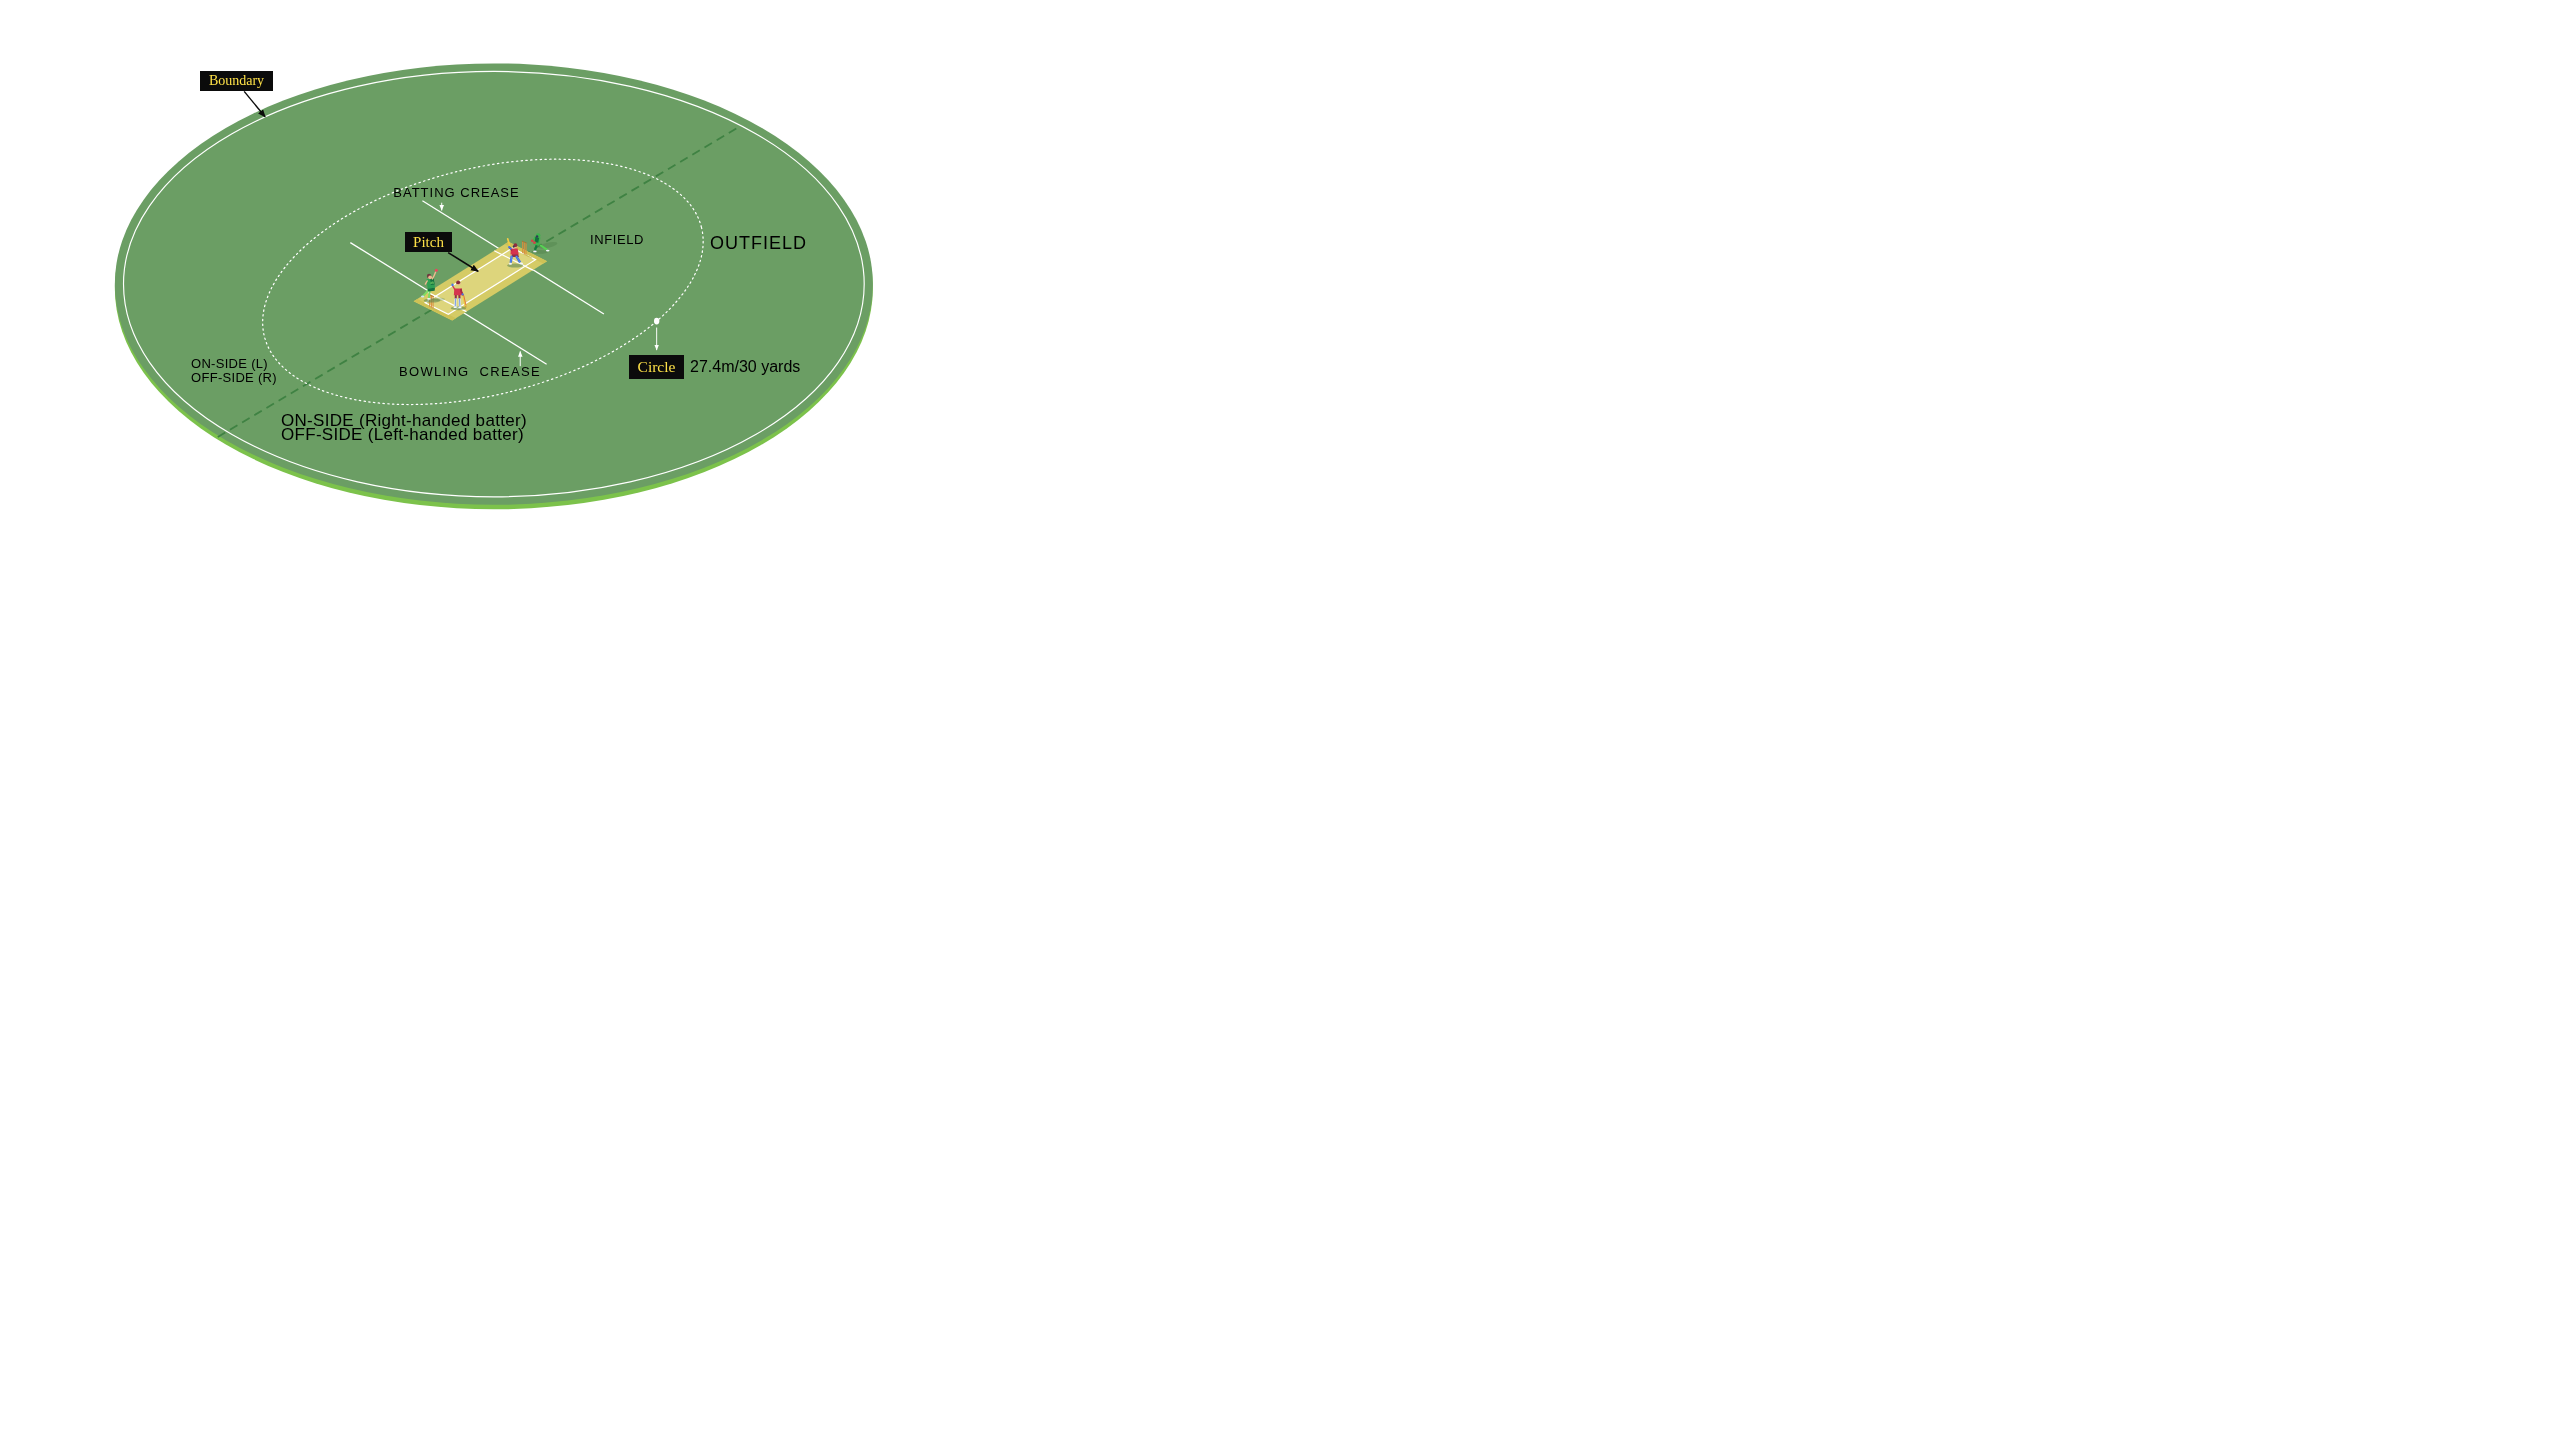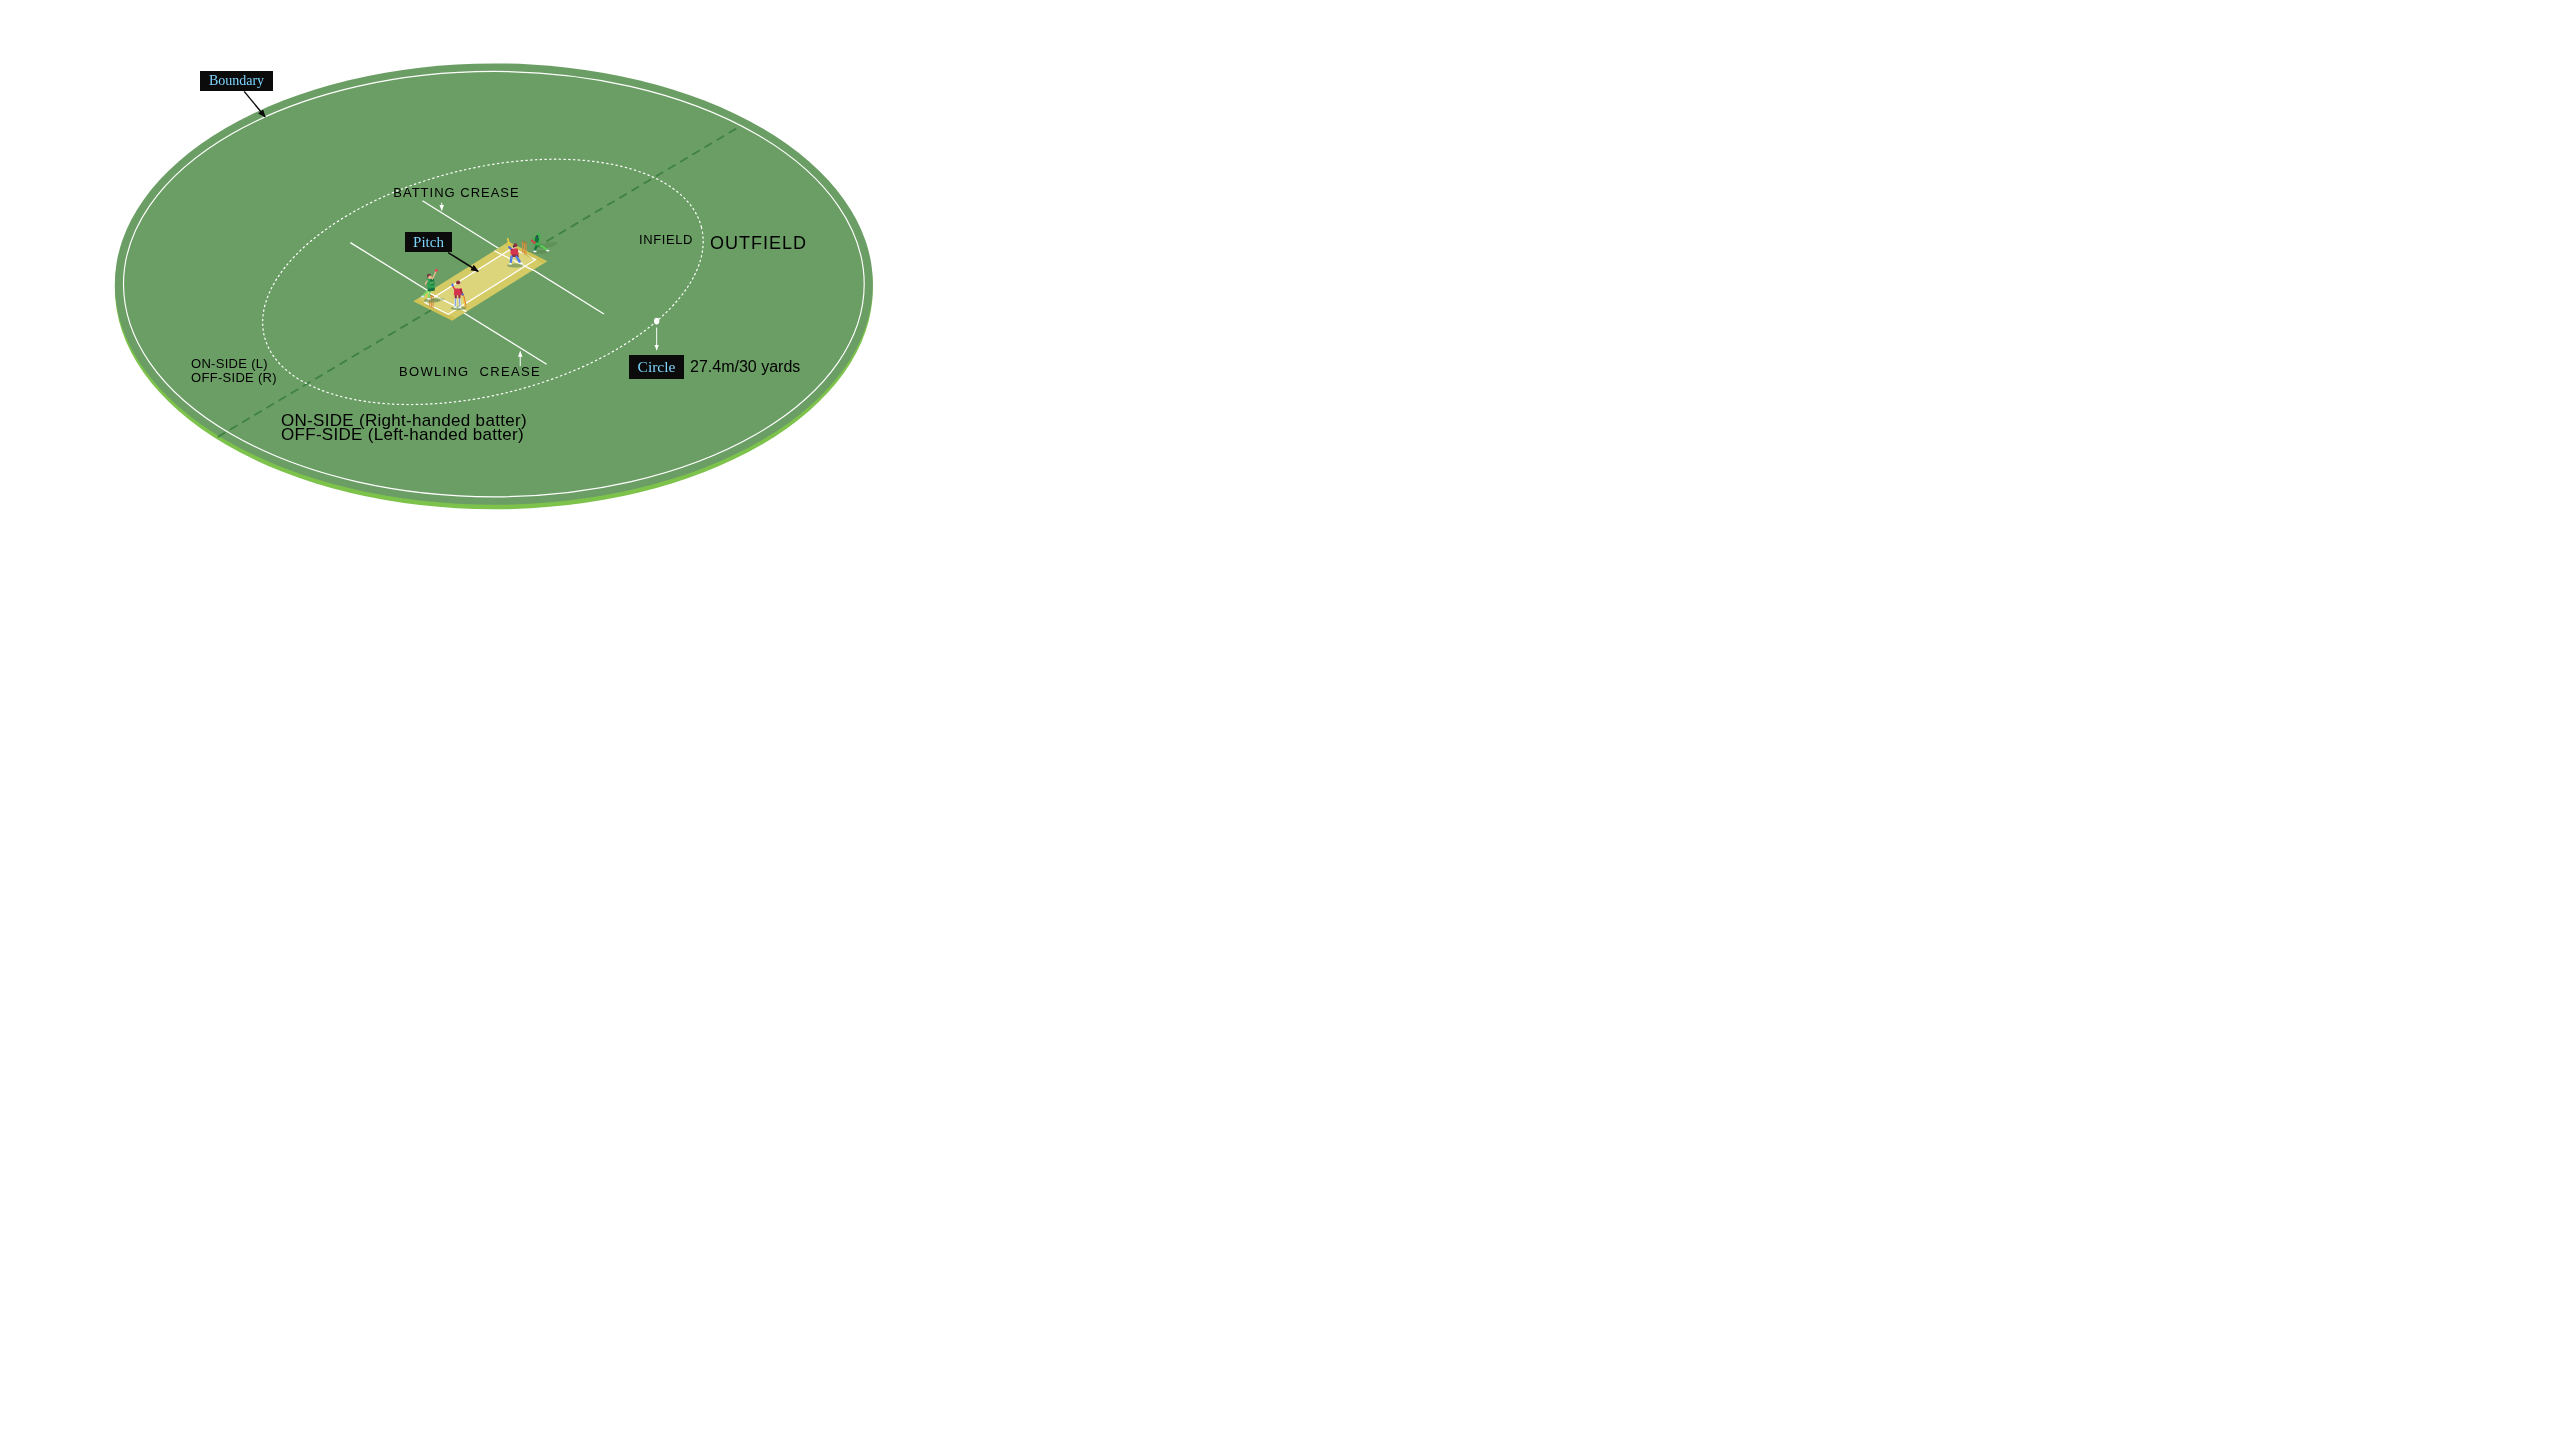--- a/index.html
+++ b/index.html
@@ -1,20 +1,20 @@
 <!DOCTYPE html>
 <html style="font-size:10.3px"><head>
 <meta charset="utf-8">
 <style>
   html,body{margin:0;padding:0;background:#ffffff;}
   .stage{position:relative;width:989px;height:556px;background:#ffffff;overflow:hidden;
          font-family:"Liberation Sans", sans-serif;}
   .stage svg{position:absolute;left:0;top:0;}
   .lbl{position:absolute;color:#000000;white-space:nowrap;}
-  .boxlbl{position:absolute;background:#0b0b0b;color:#7dd3fc;display:flex;align-items:center;
+  .boxlbl{position:absolute;background:#0b0b0b;color:#fde047;display:flex;align-items:center;
           justify-content:center;font-family:"Liberation Serif", serif;}
   .caps{font-weight:400;}
   .sideblock div{white-space:nowrap;}
 </style>
 </head>
 <body>
 
 <div class="stage">
 
 <svg width="989" height="556" viewBox="0 0 1536 864">
@@ -160,21 +160,21 @@
 <div class="boxlbl" style="left:405px;top:232px;width:47px;height:20px;font-size:15px;text-align:right;">
   <span>Pitch</span>
 </div>
 <div class="boxlbl" style="left:629px;top:355px;width:55px;height:24px;font-size:15.5px;align-items:center;">
   <span>Circle</span>
 </div>
 <div class="lbl" style="left:690px;top:355px;height:24px;display:flex;align-items:center;font-size:16px;">27.4m/30 yards</div>
 
 <div class="lbl caps" style="left:392px;top:185px;width:129px;text-align:center;font-size:13px;letter-spacing:1px;">BATTING CREASE</div>
 <div class="lbl caps" style="left:399px;top:364px;width:134px;text-align:center;font-size:13px;letter-spacing:1.3px;word-spacing:5.2px;">BOWLING CREASE</div>
-<div class="lbl caps" style="left:634px;top:232px;width:64px;text-align:center;font-size:13px;letter-spacing:0.6px;">INFIELD</div>
+<div class="lbl caps" style="left:585px;top:232px;width:64px;text-align:center;font-size:13px;letter-spacing:0.6px;">INFIELD</div>
 <div class="lbl caps" style="left:710px;top:233px;width:75px;text-align:center;font-size:18px;letter-spacing:1px;">OUTFIELD</div>
 
 <div class="lbl sideblock" style="left:191px;top:357px;font-size:13px;line-height:13.5px;letter-spacing:0.3px;">
   <div>ON-SIDE (L)</div>
   <div>OFF-SIDE (R)</div>
 </div>
 
 <div class="lbl sideblock" style="left:281px;top:414px;font-size:17px;line-height:13.5px;letter-spacing:0.3px;">
   <div>ON-SIDE (Right-handed batter)</div>
   <div>OFF-SIDE (Left-handed batter)</div>

